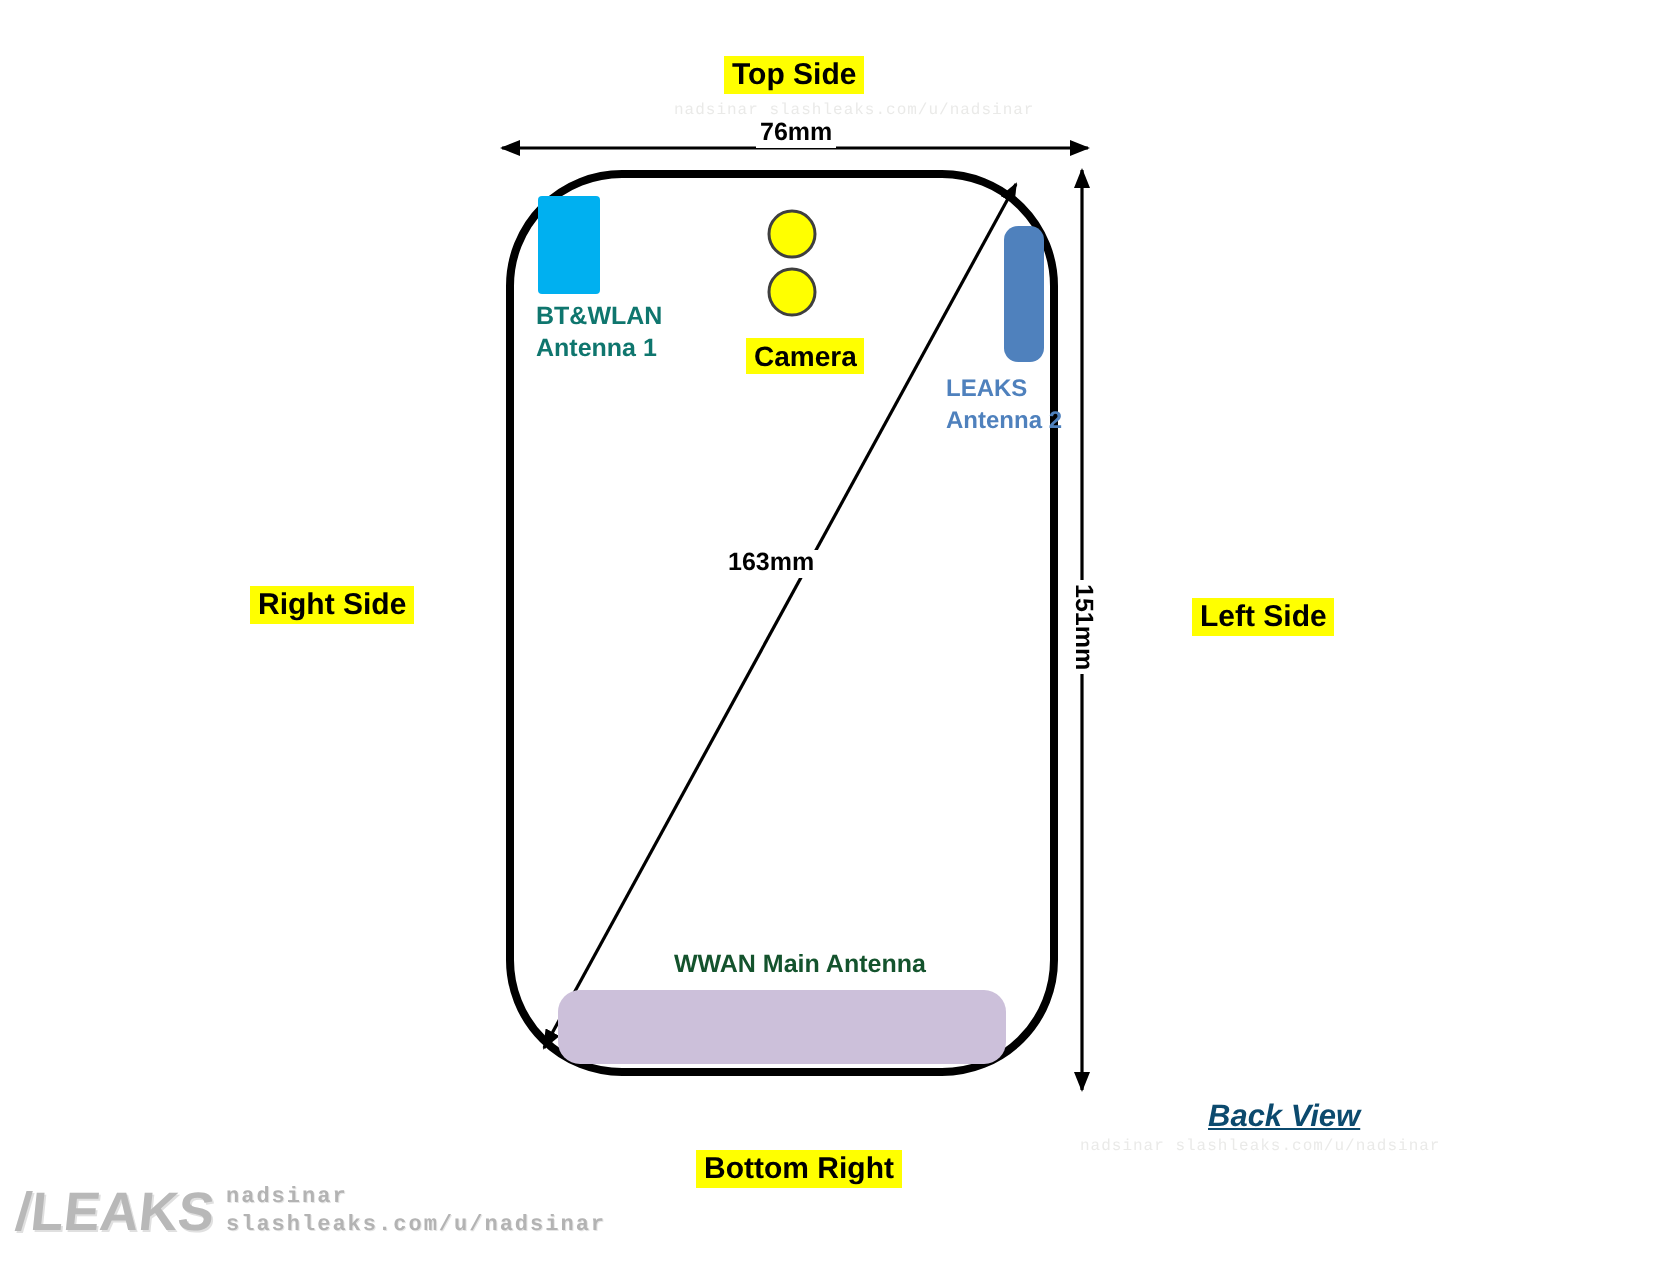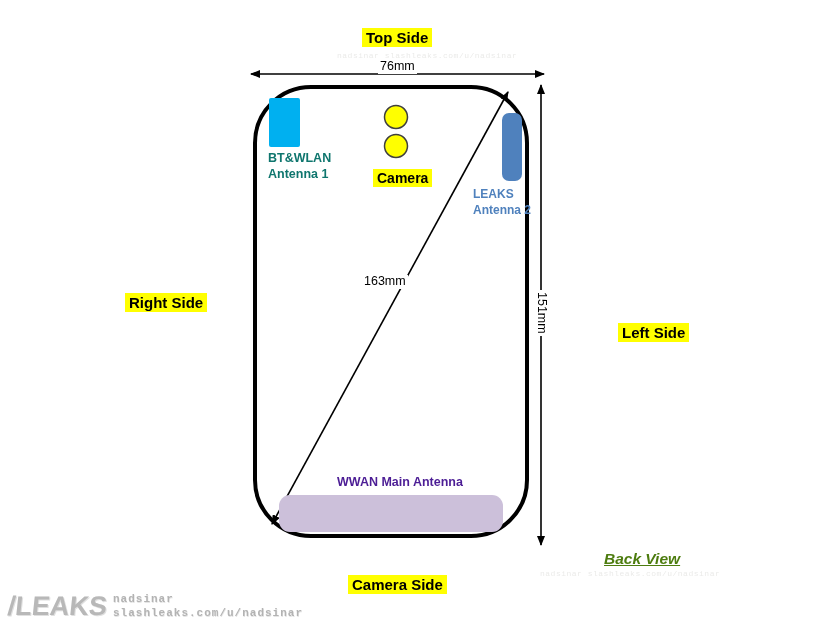--- a/index.html
+++ b/index.html
@@ -6,28 +6,28 @@
   #stage{
     position:relative;width:758px;height:638px;background:#ffffff;overflow:hidden;
     font-family:"Liberation Sans",sans-serif;
   }
   .abs{position:absolute;}
   .hl{
     background:#FFFF00;color:#000;font-weight:bold;font-size:15px;
     padding:1px 4px;white-space:nowrap;line-height:1.15;
   }
   .dim-label{
-    color:#000;font-weight:normal;font-size:12.5px;background:#fff;
+    color:#000;font-weight:bold;font-size:12.5px;background:#fff;
     white-space:nowrap;line-height:1.1;padding:0 2px;
   }
   .comp-label{
     font-weight:bold;font-size:12.5px;line-height:1.3;white-space:nowrap;
   }
   .back-view{
-    color:#4d7c0f;font-weight:bold;font-style:italic;font-size:15.5px;
+    color:#0c4a6e;font-weight:bold;font-style:italic;font-size:15.5px;
     text-decoration:underline;white-space:nowrap;
   }
   .comp-rect{position:absolute;}
   #antenna1-rect{left:269px;top:98px;width:31px;height:49px;border-radius:2px;}
   #antenna2-rect{left:502px;top:113px;width:20px;height:68px;border-radius:7px;}
   #wwan-rect{left:279px;top:495px;width:224px;height:37px;border-radius:11px;}
   .rot90{
     writing-mode:vertical-rl;transform:none;padding:2px 0;
   }
   .wm-logo{
@@ -72,40 +72,40 @@
     <circle cx="396" cy="117" r="11.5" fill="#FFFF00" stroke="#3f3f3f" stroke-width="1.5"></circle>
     <circle cx="396" cy="146" r="11.5" fill="#FFFF00" stroke="#3f3f3f" stroke-width="1.5"></circle>
   </svg>
 
   <div id="antenna1-rect" class="comp-rect" style="background-color: rgb(0, 176, 240);"></div>
   <div id="antenna2-rect" class="comp-rect" style="background-color: rgb(79, 129, 189);"></div>
   <div id="wwan-rect" class="comp-rect" style="background-color: rgb(204, 192, 218);"></div>
 
   <div class="abs hl" style="left:362px;top:28px;">Top Side</div>
   <div class="abs hl" style="left:125px;top:293px;">Right Side</div>
-  <div class="abs hl" style="left:618px;top:299px;margin-top:24px;">Left Side</div>
-  <div class="abs hl" style="left:348px;top:575px;">Camera Side</div>
+  <div class="abs hl" style="left:596px;top:299px;">Left Side</div>
+  <div class="abs hl" style="left:348px;top:575px;">Bottom Right</div>
 
   <div class="abs dim-label" style="left:378px;top:60px;">76mm</div>
   <div class="abs dim-label" style="left:362px;top:275px;">163mm</div>
   <div class="abs dim-label rot90" style="left:534px;top:290px;">151mm</div>
 
   <div class="abs comp-label" style="left: 268px; top: 150px; color: #0f766e;">
     <div>BT&amp;WLAN</div>
     <div>Antenna 1</div>
   </div>
 
   <div class="abs hl" style="left:373px;top:169px;font-size:14px;">Camera</div>
 
   <div class="abs comp-label" style="left: 473px; top: 187px; font-size: 12px; color: rgb(79, 129, 189);">
     <div>LEAKS</div>
     <div>Antenna 2</div>
   </div>
 
-  <div class="abs comp-label" style="left: 337px; top: 474px; color: #4c1d95;">WWAN Main Antenna</div>
+  <div class="abs comp-label" style="left: 337px; top: 474px; color: #14532d;">WWAN Main Antenna</div>
 
   <div class="abs back-view" style="left:604px;top:550px;">Back View</div>
 
   <div class="abs wm-faint" style="left:337px;top:51px;">nadsinar slashleaks.com/u/nadsinar</div>
   <div class="abs wm-faint" style="left:540px;top:569px;">nadsinar slashleaks.com/u/nadsinar</div>
 
   <div class="abs wm-logo" style="left:8px;top:591px;">/LEAKS</div>
   <div class="abs wm-text" style="left:113px;top:592px;">nadsinar</div>
   <div class="abs wm-text" style="left:113px;top:606px;">slashleaks.com/u/nadsinar</div>
 

